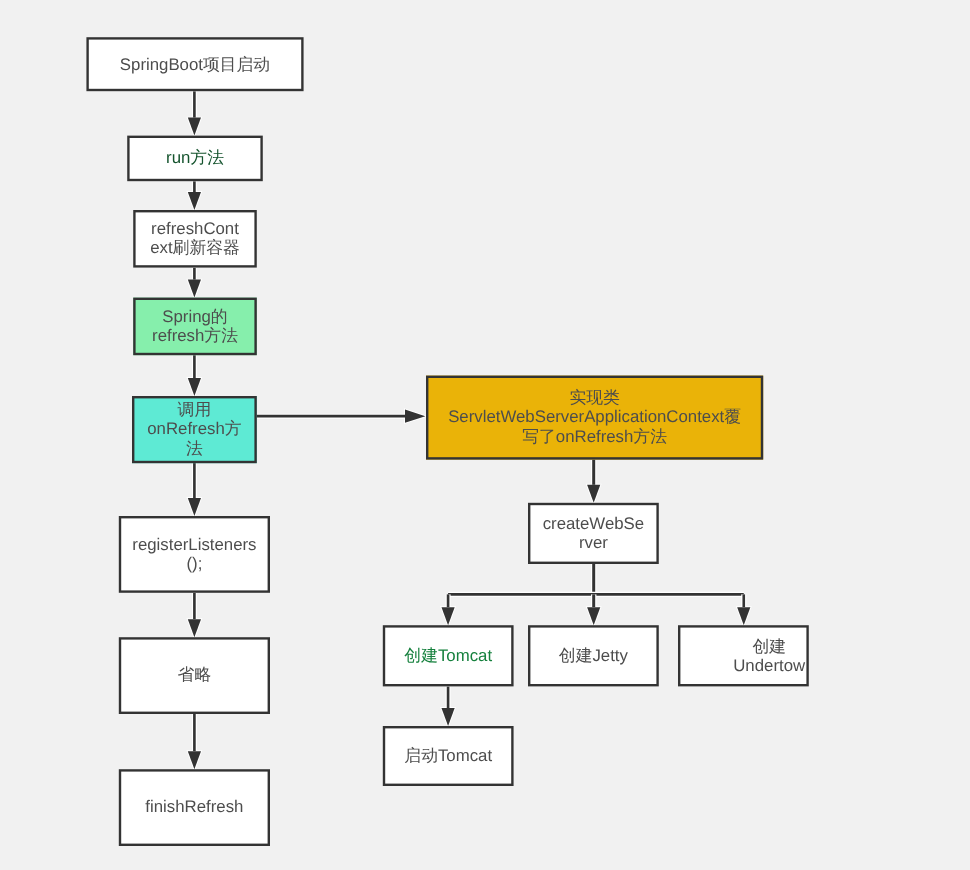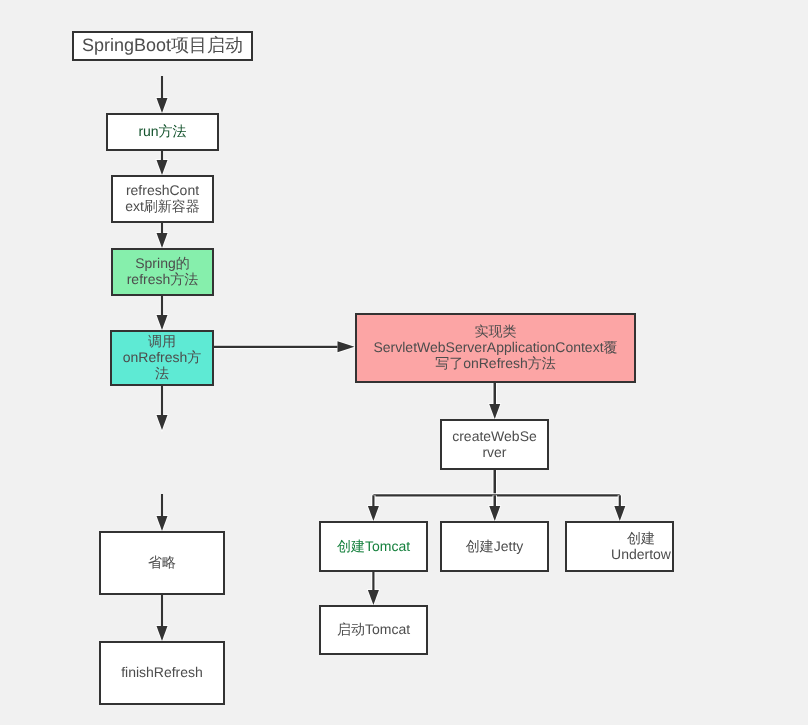--- a/index.html
+++ b/index.html
@@ -135,21 +135,21 @@
         <path d="M 619.8 495.3 L 619.8 506" fill="none" stroke="#333333" stroke-width="2.2"></path>
         <polygon points="614.3,506 625.3,506 619.8,521" fill="#333333"></polygon>
       </g>
       <g>
         <path d="M 373.4 572 L 373.4 590" fill="none" stroke="#ffffff" stroke-width="4.2"></path>
         <polygon points="367.9,590 378.9,590 373.4,605" fill="#ffffff" stroke="#ffffff" stroke-width="1.6"></polygon>
         <path d="M 373.4 572 L 373.4 590" fill="none" stroke="#333333" stroke-width="2.2"></path>
         <polygon points="367.9,590 378.9,590 373.4,605" fill="#333333"></polygon>
       </g>
     </svg>
-  <div class="node" style="left: 72px; top: 31px; width: 181px; height: 30px; background: rgb(255, 255, 255); border: 2px solid rgb(51, 51, 51); color: rgb(77, 77, 77); font-size: 18px;">
+  <div class="node" style="left: 72px; top: 31px; width: 181px; height: 45px; background: rgb(255, 255, 255); border: 2px solid rgb(51, 51, 51); color: rgb(77, 77, 77); font-size: 14px;">
     <span class="label">
       <span class="line">SpringBoot项目启动</span>
     </span>
   </div>
   <div class="node" style="left: 106px; top: 113px; width: 113px; height: 38px; background: rgb(255, 255, 255); border: 2px solid rgb(51, 51, 51); color: #14532d; font-size: 14px;">
     <span class="label">
       <span class="line">run方法</span>
     </span>
   </div>
   <div class="node" style="left: 111px; top: 175px; width: 103px; height: 48px; background: rgb(255, 255, 255); border: 2px solid rgb(51, 51, 51); color: rgb(77, 77, 77); font-size: 14px;">
@@ -164,31 +164,37 @@
       <span class="line">refresh方法</span>
     </span>
   </div>
   <div class="node" style="left: 110px; top: 330px; width: 104px; height: 56px; background: #5eead4; border: 2px solid rgb(51, 51, 51); color: rgb(77, 77, 77); font-size: 14px;">
     <span class="label">
       <span class="line">调用</span>
       <span class="line">onRefresh方</span>
       <span class="line">法</span>
     </span>
   </div>
+  <div class="node" style="left: 99px; top: 430px; width: 126px; height: 64px; background: rgb(255, 255, 255); border: 2px solid rgb(51, 51, 51); color: rgb(77, 77, 77); font-size: 14px;">
+    <span class="label">
+      <span class="line">registerListeners</span>
+      <span class="line">();</span>
+    </span>
+  </div>
   <div class="node" style="left: 99px; top: 531px; width: 126px; height: 64px; background: rgb(255, 255, 255); border: 2px solid rgb(51, 51, 51); color: rgb(77, 77, 77); font-size: 14px;">
     <span class="label">
       <span class="line">省略</span>
     </span>
   </div>
   <div class="node" style="left: 99px; top: 641px; width: 126px; height: 64px; background: rgb(255, 255, 255); border: 2px solid rgb(51, 51, 51); color: rgb(77, 77, 77); font-size: 14px;">
     <span class="label">
       <span class="line">finishRefresh</span>
     </span>
   </div>
-  <div class="node" style="left: 355px; top: 313px; width: 281px; height: 70px; background: #fca5a5; border: 2px solid rgb(51, 51, 51); color: rgb(77, 77, 77); font-size: 14px;">
+  <div class="node" style="left: 355px; top: 313px; width: 281px; height: 70px; background: #eab308; border: 2px solid rgb(51, 51, 51); color: rgb(77, 77, 77); font-size: 14px;">
     <span class="label">
       <span class="line">实现类</span>
       <span class="line">ServletWebServerApplicationContext覆</span>
       <span class="line">写了onRefresh方法</span>
     </span>
   </div>
   <div class="node" style="left: 440px; top: 419px; width: 109px; height: 51px; background: rgb(255, 255, 255); border: 2px solid rgb(51, 51, 51); color: rgb(77, 77, 77); font-size: 14px;">
     <span class="label">
       <span class="line">createWebSe</span>
       <span class="line">rver</span>

